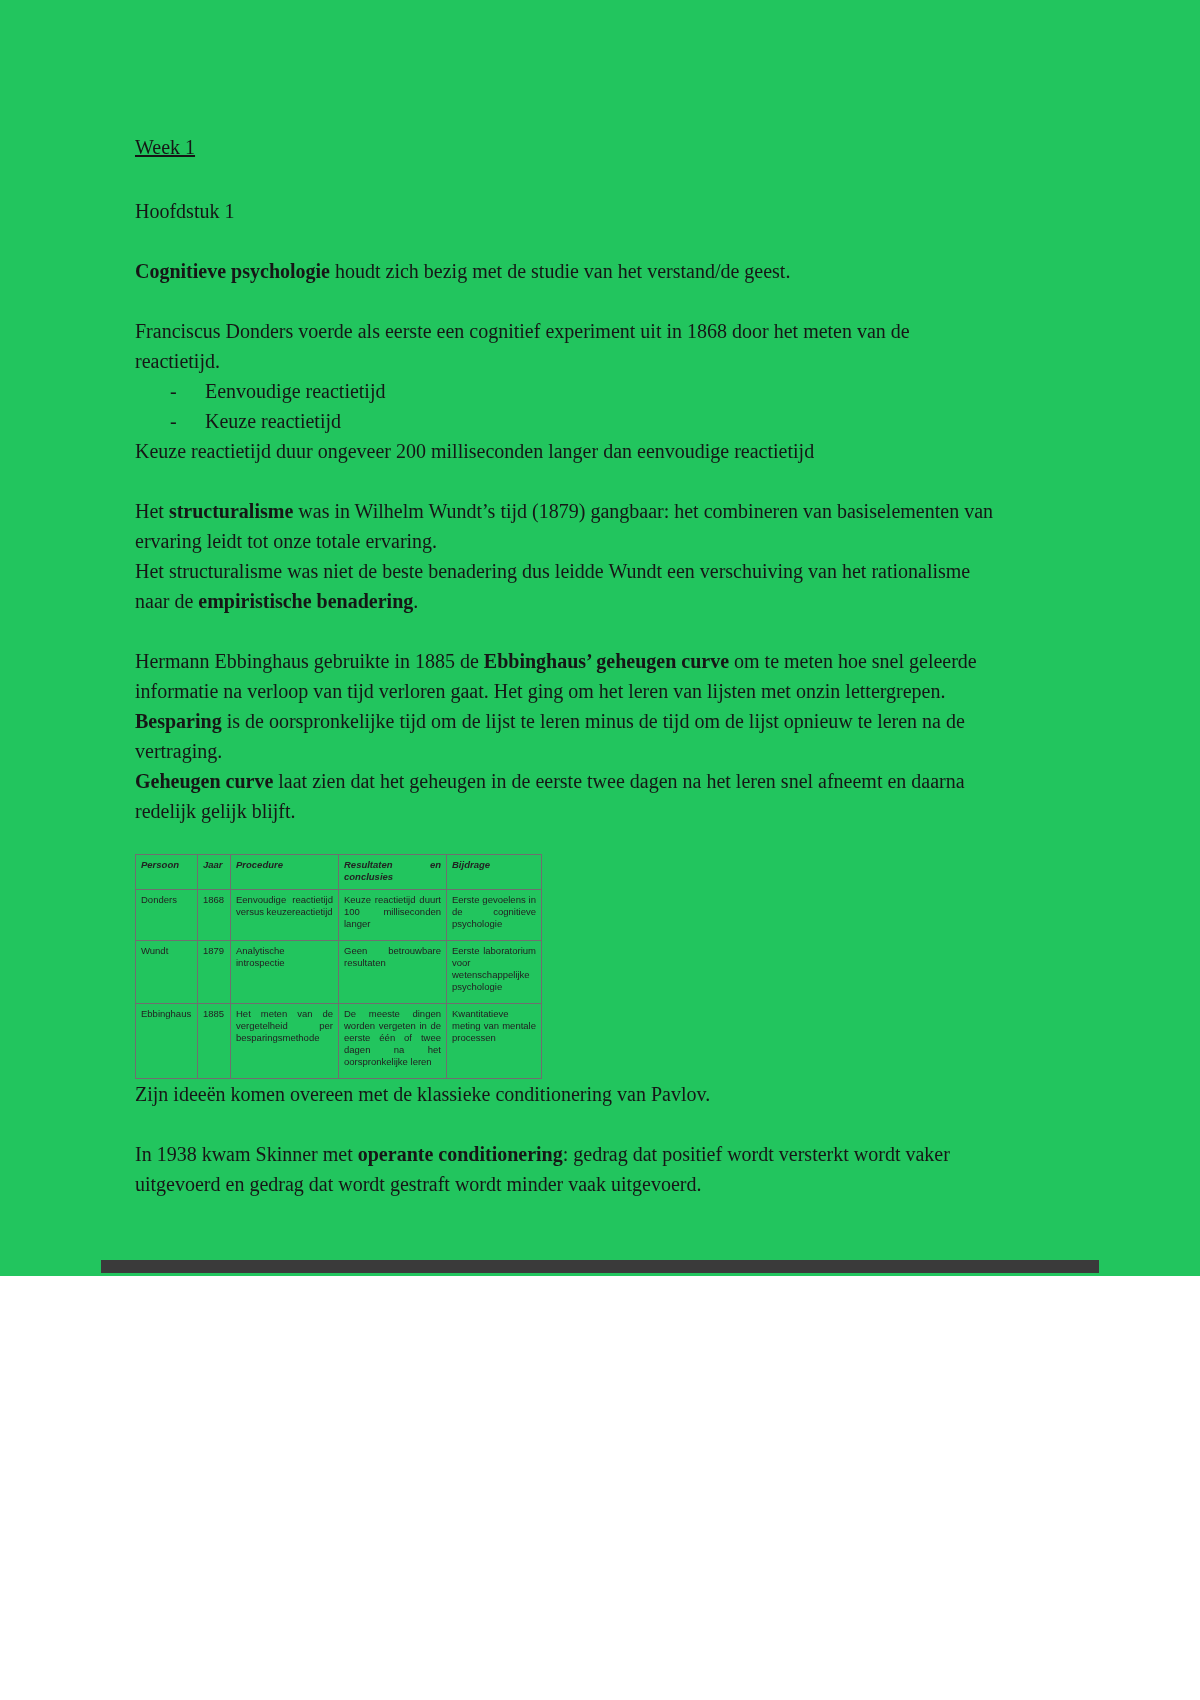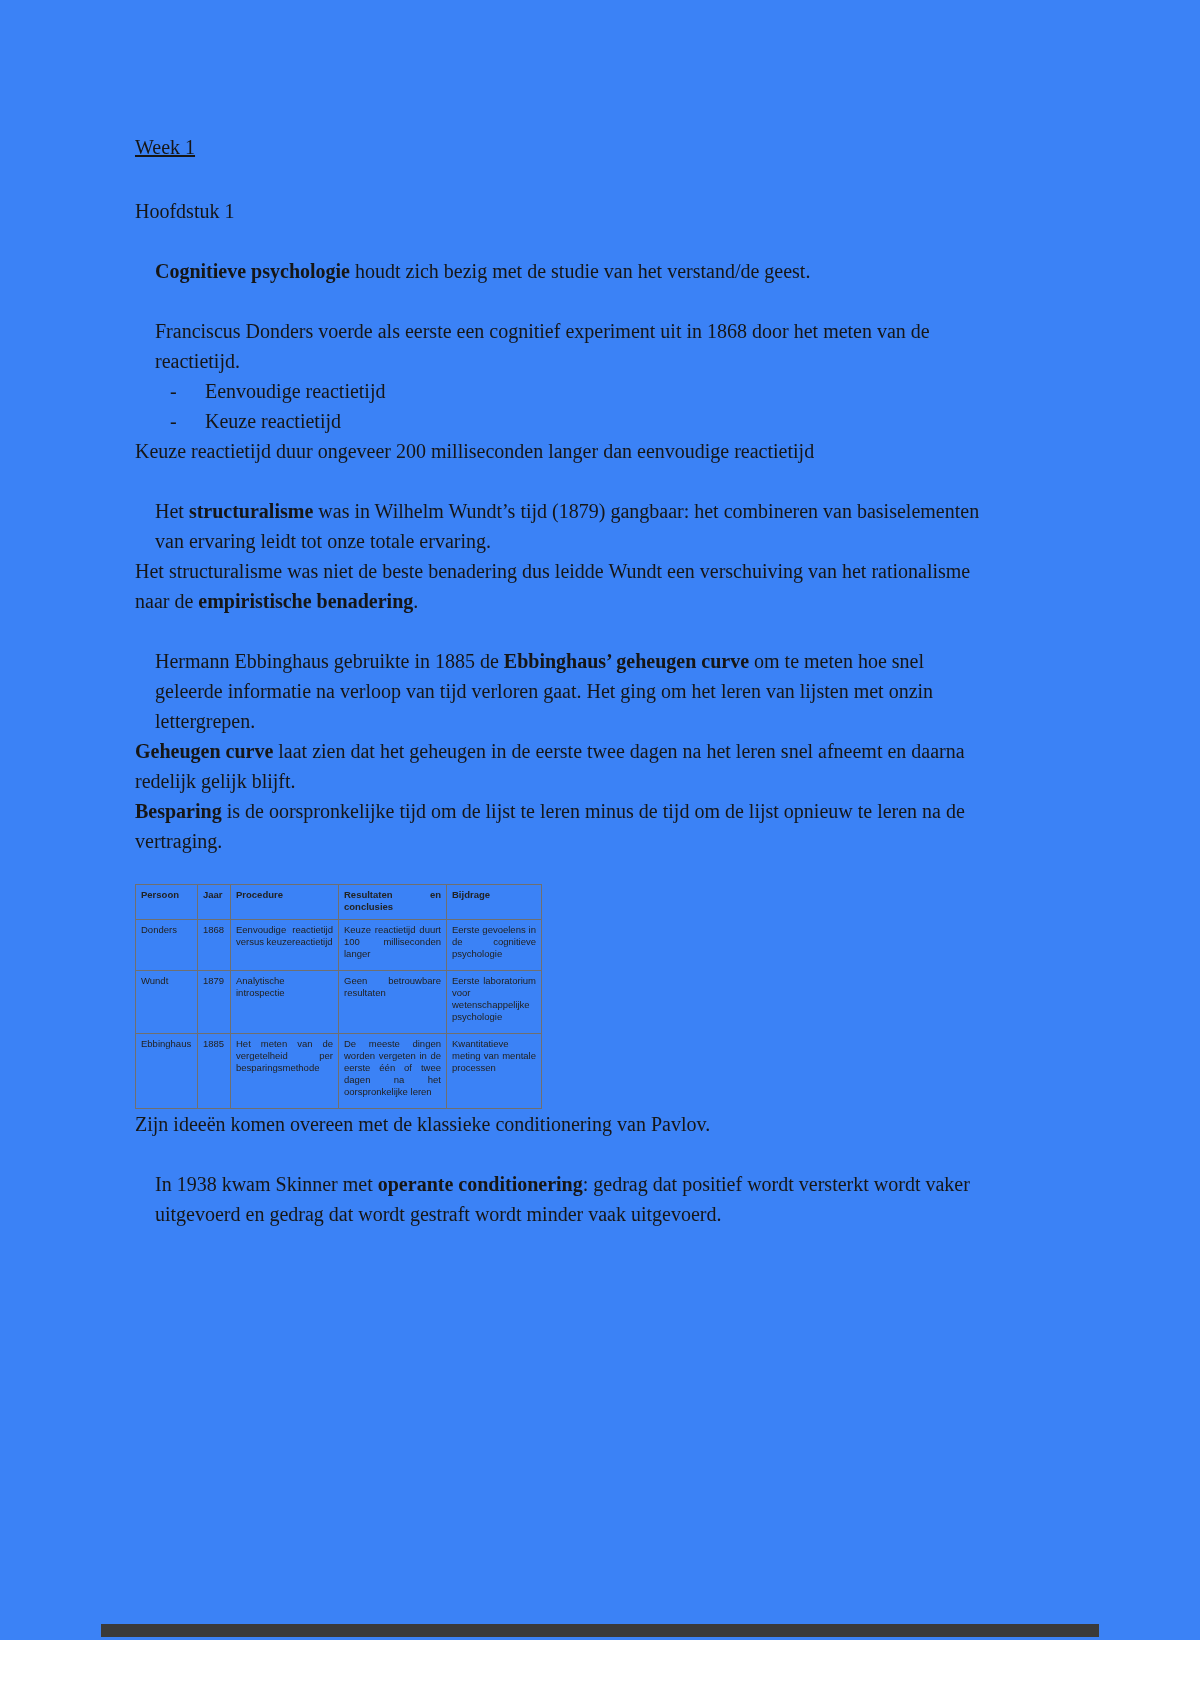--- a/index.html
+++ b/index.html
@@ -2,22 +2,22 @@
 <html><head>
 <meta charset="utf-8">
 <style>
   * { margin:0; padding:0; box-sizing:border-box; }
   html,body { background:#ffffff; }
   body { font-family:"Liberation Serif", serif; }
 
   .page {
     position:relative;
     width:1200px;
-    height:1640px;
-    background:#3b82f6;
+    height:1276px;
+    background:#22c55e;
     overflow:hidden;
   }
 
   .doc {
     position:absolute;
     left:135px;
     top:132px;
     width:858px;
     font-size:20px;
     line-height:30px;
@@ -28,21 +28,21 @@
   .title {
     font-size:20px;
     font-weight:400;
     text-decoration:underline;
   }
   .subtitle {
     margin-top:34px;
   }
 
   .para { margin:0; }
-  .para.gap, .list.gap { margin-top:30px;margin-left:20px; }
+  .para.gap, .list.gap { margin-top:30px; }
   .bold { font-weight:bold; }
 
   .list-item {
     display:flex;
     padding-left:35px;
   }
   .dash {
     width:35px;
     flex:0 0 35px;
   }
@@ -61,20 +61,21 @@
     border:1px solid #6f6f6f;
     padding:4px 5px 10px 5px;
     vertical-align:top;
     text-align:justify;
     overflow:hidden;
     word-wrap:break-word;
   }
   .summary-table th {
     font-weight:bold;
     padding-bottom:6px;
+    font-style:italic;
   }
 
   .bottom-bar {
     position:absolute;
     left:101px;
     bottom:3px;
     width:998px;
     height:13px;
     background:#3a3a3a;
   }
@@ -98,22 +99,22 @@
           </div>
           <div class="list-item">
             <span class="dash">-</span>
             <span>Keuze reactietijd</span>
           </div>
         </div>
         <p class="para"><span>Keuze reactietijd duur ongeveer 200 milliseconden langer dan eenvoudige reactietijd</span></p>
         <p class="para gap"><span>Het </span><span class="bold">structuralisme</span><span> was in Wilhelm Wundt’s tijd (1879) gangbaar: het combineren van basiselementen van ervaring leidt tot onze totale ervaring.</span></p>
         <p class="para"><span>Het structuralisme was niet de beste benadering dus leidde Wundt een verschuiving van het rationalisme naar de </span><span class="bold">empiristische benadering</span><span>.</span></p>
         <p class="para gap"><span>Hermann Ebbinghaus gebruikte in 1885 de </span><span class="bold">Ebbinghaus’ geheugen curve</span><span> om te meten hoe snel geleerde informatie na verloop van tijd verloren gaat. Het ging om het leren van lijsten met onzin lettergrepen.</span></p>
+        <p class="para"><span class="bold">Besparing</span><span> is de oorspronkelijke tijd om de lijst te leren minus de tijd om de lijst opnieuw te leren na de vertraging.</span></p>
         <p class="para"><span class="bold">Geheugen curve</span><span> laat zien dat het geheugen in de eerste twee dagen na het leren snel afneemt en daarna redelijk gelijk blijft.</span></p>
-        <p class="para"><span class="bold">Besparing</span><span> is de oorspronkelijke tijd om de lijst te leren minus de tijd om de lijst opnieuw te leren na de vertraging.</span></p>
       </div>
 
     <table class="summary-table">
       <colgroup>
         <col style="width:62px">
         <col style="width:33px">
         <col style="width:108px">
         <col style="width:108px">
         <col style="width:95px">
       </colgroup>

